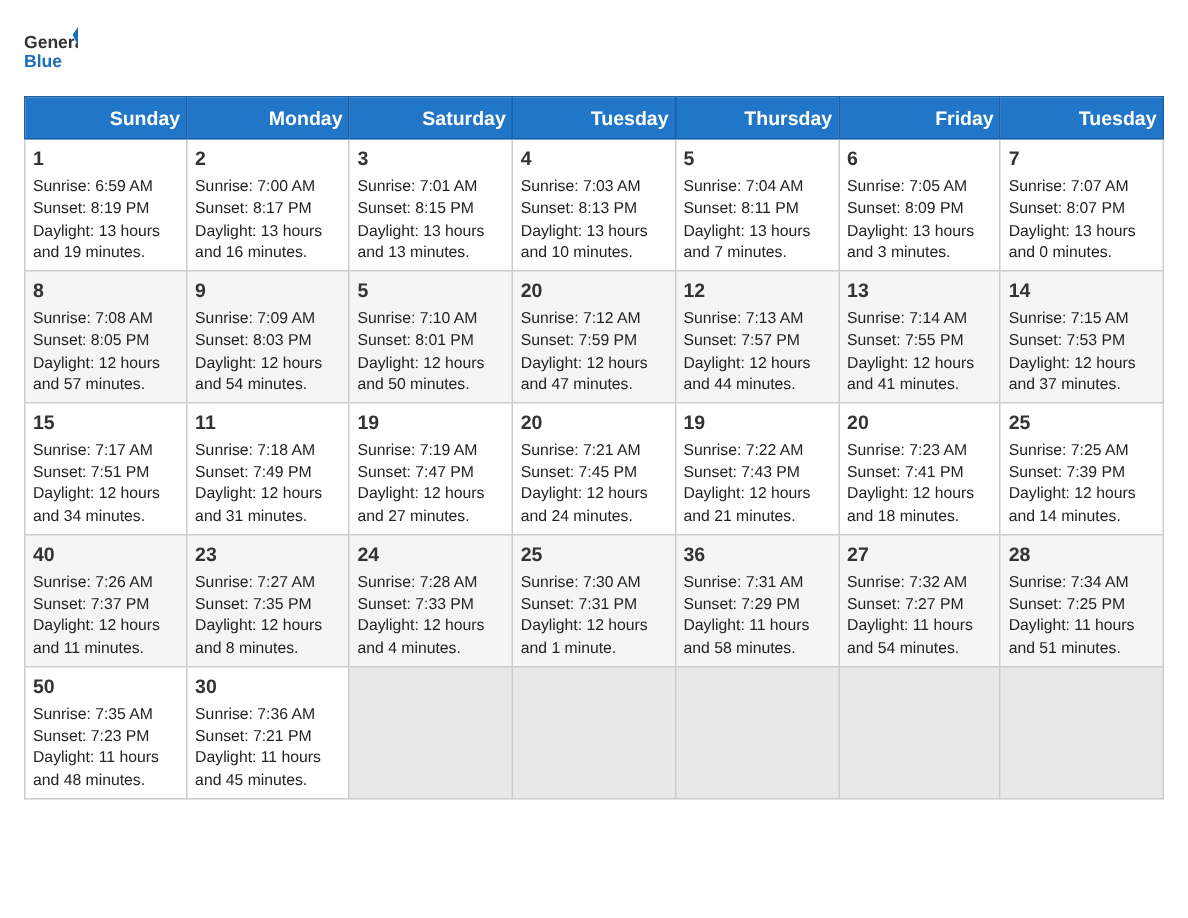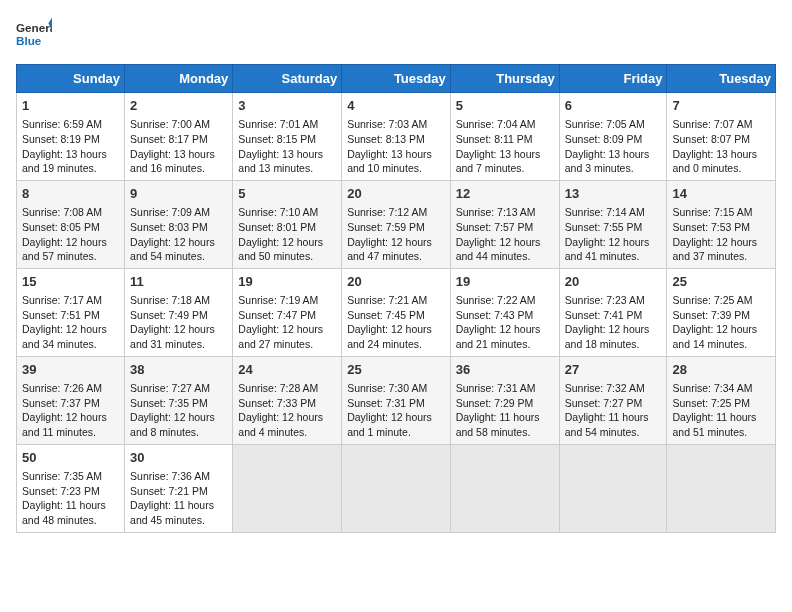--- a/index.html
+++ b/index.html
@@ -199,25 +199,25 @@
           <span class="day-num">20</span>
           <div class="day-info">Sunrise: 7:23 AM<br>Sunset: 7:41 PM<br>Daylight: 12 hours<br>and 18 minutes.</div>
         </td>
         <td>
           <span class="day-num">25</span>
           <div class="day-info">Sunrise: 7:25 AM<br>Sunset: 7:39 PM<br>Daylight: 12 hours<br>and 14 minutes.</div>
         </td>
       </tr>
       <tr>
         <td>
-          <span class="day-num">39</span>
+          <span class="day-num">40</span>
           <div class="day-info">Sunrise: 7:26 AM<br>Sunset: 7:37 PM<br>Daylight: 12 hours<br>and 11 minutes.</div>
         </td>
         <td>
-          <span class="day-num">38</span>
+          <span class="day-num">23</span>
           <div class="day-info">Sunrise: 7:27 AM<br>Sunset: 7:35 PM<br>Daylight: 12 hours<br>and 8 minutes.</div>
         </td>
         <td>
           <span class="day-num">24</span>
           <div class="day-info">Sunrise: 7:28 AM<br>Sunset: 7:33 PM<br>Daylight: 12 hours<br>and 4 minutes.</div>
         </td>
         <td>
           <span class="day-num">25</span>
           <div class="day-info">Sunrise: 7:30 AM<br>Sunset: 7:31 PM<br>Daylight: 12 hours<br>and 1 minute.</div>
         </td>

